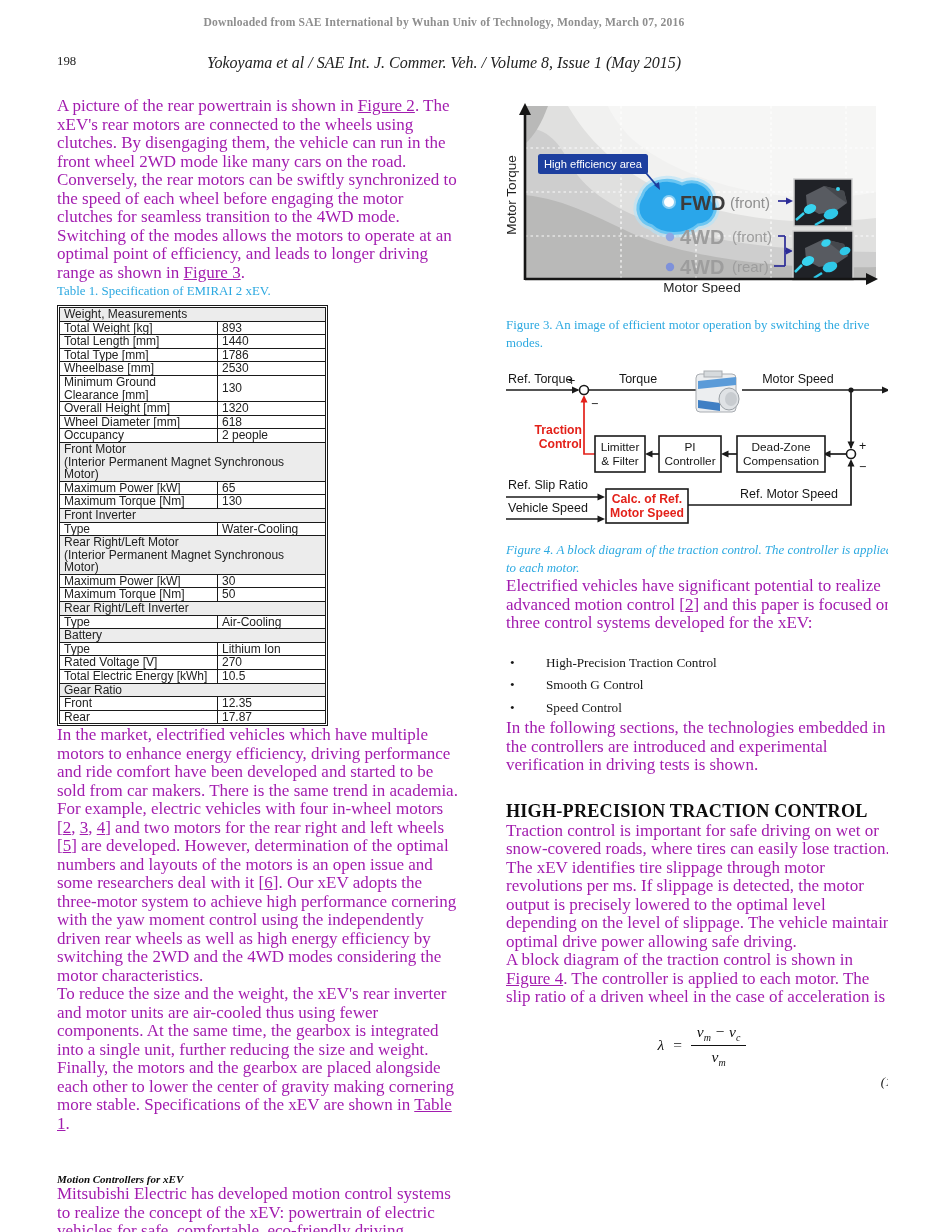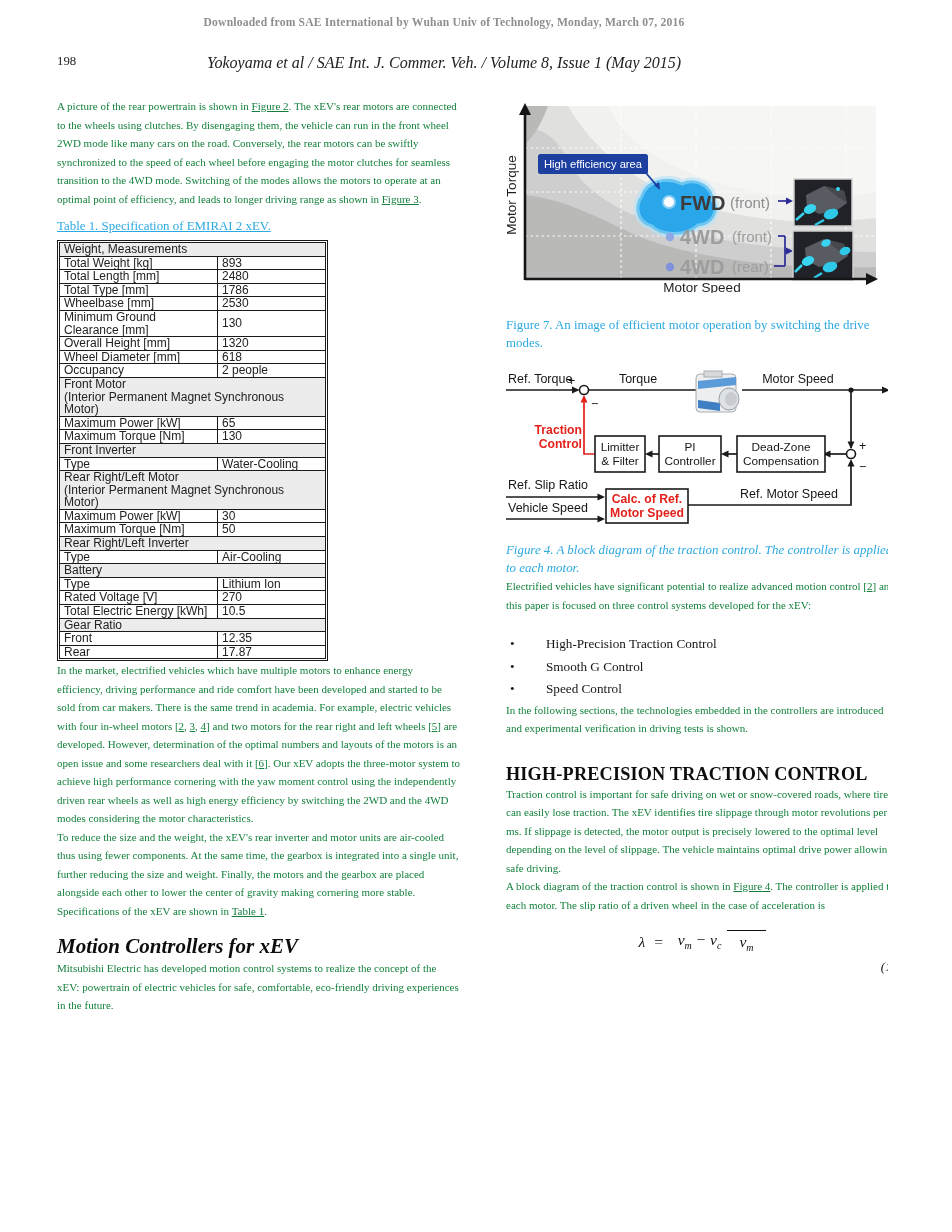--- a/index.html
+++ b/index.html
@@ -5,48 +5,48 @@
   html,body{margin:0;padding:0;background:#fff;}
   .page{position:relative;width:888px;height:1232px;background:#ffffff;overflow:hidden;
         font-family:"Liberation Serif",serif;color:#111;}
   .hdr{position:absolute;top:16px;left:0;right:0;text-align:center;
        font-weight:bold;font-size:11.6px;color:#8e8e8e;letter-spacing:.2px;}
   .pageno{position:absolute;top:54px;left:57px;font-size:12.8px;color:#222;}
   .runhead{position:absolute;top:54px;left:0;right:0;text-align:center;font-style:italic;
            font-size:16px;color:#222;}
   .col-left{position:absolute;left:57px;top:97px;width:404px;}
   .col-right{position:absolute;left:506px;top:100px;width:392px;}
-  p.body{margin:0;font-size:11px;line-height:18.5px;color:#15803d;}
+  p.body{margin:0;font-size:17px;line-height:18.5px;color:#a21caf;}
   span.u{text-decoration:underline;}
   .mt-p2{margin-top:33px;}
   .mt-p3{margin-top:22px;}
-  .tbl-caption{margin-top:11px;color:#2da9e1;font-size:12.9px;text-decoration:underline;}
+  .tbl-caption{margin-top:2px;color:#2da9e1;font-size:12.9px;}
   .spec-wrap{margin-top:6px;width:271px;border:1.4px solid #1a1a1a;padding:1px;box-sizing:border-box;}
   table.spec{border-collapse:collapse;width:100%;font-family:Liberation Sans, sans-serif;
              font-size:12px;line-height:12.6px;color:#222;}
   table.spec td{border:1px solid #1a1a1a;padding:0 4px;vertical-align:middle;}
   table.spec td.val{width:99px;}
   table.spec td.section-cell{white-space:pre-line;background:#ececec;}
   h2.main{margin:26px 0 0 0;font-size:18.2px;font-weight:bold;color:#0d0d0d;letter-spacing:.2px;}
-  h3.sub{margin:14px 0 0 0;font-size:21px;font-style:italic;font-weight:bold;color:#0d0d0d;}
+  h3.sub{margin:40px 0 0 0;font-size:11px;font-style:italic;font-weight:bold;color:#0d0d0d;}
   h3.sub2{margin:28px 0 0 0;font-size:15.6px;font-style:italic;font-weight:bold;color:#0d0d0d;}
   .after-h{margin-top:7px;}
   .fig-caption{color:#2da9e1;font-size:12.9px;line-height:17.5px;}
   .cap3{margin-top:20px;}
   .cap4{margin-top:10px;font-style:italic;}
   .fig4{margin-top:18px;}
   .mt-p5{margin-top:14px;}
   .bullets{margin-top:19px;}
   .bullet-row{display:flex;font-size:13.2px;line-height:22.5px;color:#151515;}
   .bullet-row .dot{width:40px;padding-left:4px;box-sizing:border-box;}
   .mt-p6{margin-top:15px;}
   .mt-p8{margin-top:6px;}
   .equation{margin-top:16px;display:flex;justify-content:center;align-items:center;gap:8px;
             font-style:italic;font-size:15.5px;color:#111;}
-  .frac{display:inline-flex;flex-direction:row;align-items:center;line-height:1.1;}
+  .frac{display:inline-flex;flex-direction:column;align-items:center;line-height:1.1;}
   .frac .num{padding:0 6px 2px;}
   .frac .den{border-top:1.4px solid #111;padding:2px 12px 0;align-self:stretch;text-align:center;}
   .equation sub{font-size:10px;}
   .eqno{margin-top:6px;text-align:right;font-style:italic;font-size:13px;padding-right:2px;}
   
   .sv{font-family:"Liberation Sans",sans-serif;}
   .axis{font-size:13.5px;fill:#1f1f1f;}
   .f3box{font-size:11.2px;fill:#ffffff;}
   .fwd{font-size:20px;font-weight:bold;fill:#3c3c3c;}
   .fwdp{font-size:15px;fill:#8f8f8f;}
@@ -73,21 +73,21 @@
           <tbody id="spec-body">
             <tr>
               <td colspan="2" class="section-cell">Weight, Measurements</td>
             </tr>
             <tr>
               <td class="lbl">Total Weight [kg]</td>
               <td class="val">893</td>
             </tr>
             <tr>
               <td class="lbl">Total Length [mm]</td>
-              <td class="val">2480</td>
+              <td class="val">1440</td>
             </tr>
             <tr>
               <td class="lbl">Total Type [mm]</td>
               <td class="val">1786</td>
             </tr>
             <tr>
               <td class="lbl">Wheelbase [mm]</td>
               <td class="val">2530</td>
             </tr>
             <tr>
@@ -266,21 +266,21 @@
       <g>
         <line x1="19" y1="179" x2="362" y2="179" stroke="#151515" stroke-width="2.6"></line>
         <line x1="19" y1="180" x2="19" y2="12" stroke="#151515" stroke-width="2.6"></line>
         <polygon points="19,3 13,15 25,15" fill="#151515"></polygon>
         <polygon points="372,179 360,173 360,185" fill="#151515"></polygon>
       </g>
       <text class="axis" transform="translate(10,95) rotate(-90)" text-anchor="middle">Motor Torque</text>
       <text class="axis" x="196" y="192" text-anchor="middle">Motor Speed</text>
     </svg>
 
-    <div class="fig-caption cap3">Figure 7. An image of efficient motor operation by switching the drive modes.</div>
+    <div class="fig-caption cap3">Figure 3. An image of efficient motor operation by switching the drive modes.</div>
 
     
     <svg class="fig4 sv" width="390" height="158" viewBox="0 0 390 158">
       <g stroke="#1a1a1a" stroke-width="1.7" fill="none">
         <line x1="0" y1="20" x2="72" y2="20"></line>
         <line x1="82.5" y1="20" x2="190" y2="20"></line>
         <line x1="236" y1="20" x2="377" y2="20"></line>
         <line x1="345" y1="20" x2="345" y2="78"></line>
         <line x1="340.5" y1="84" x2="319" y2="84"></line>
         <line x1="231" y1="84" x2="217" y2="84"></line>

